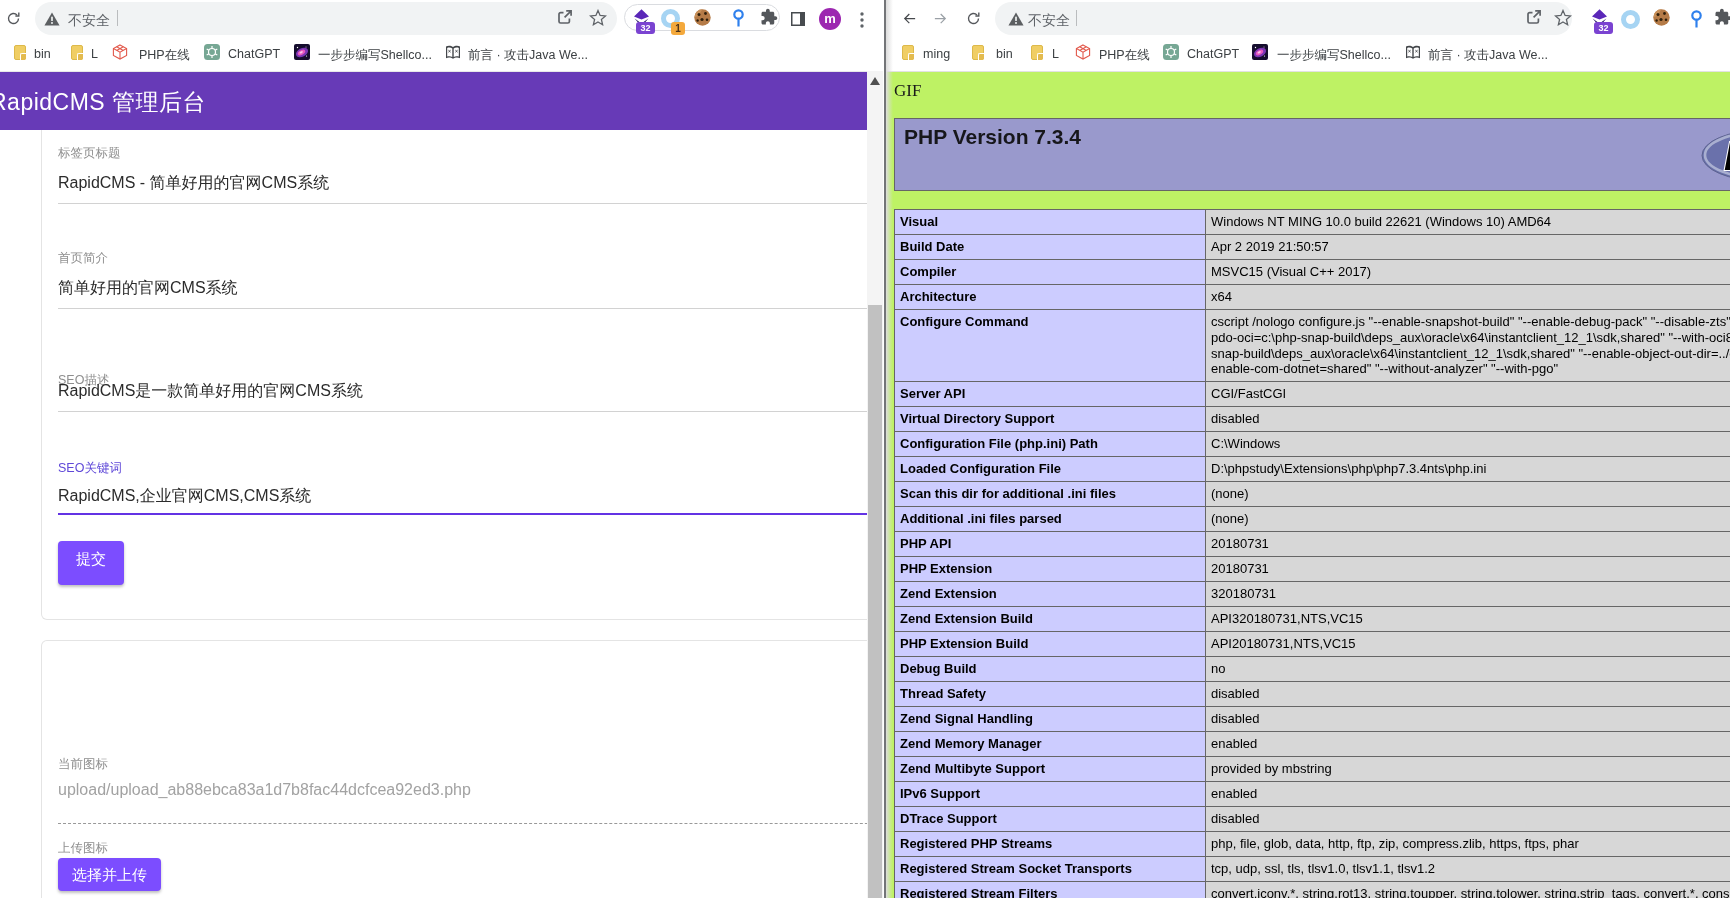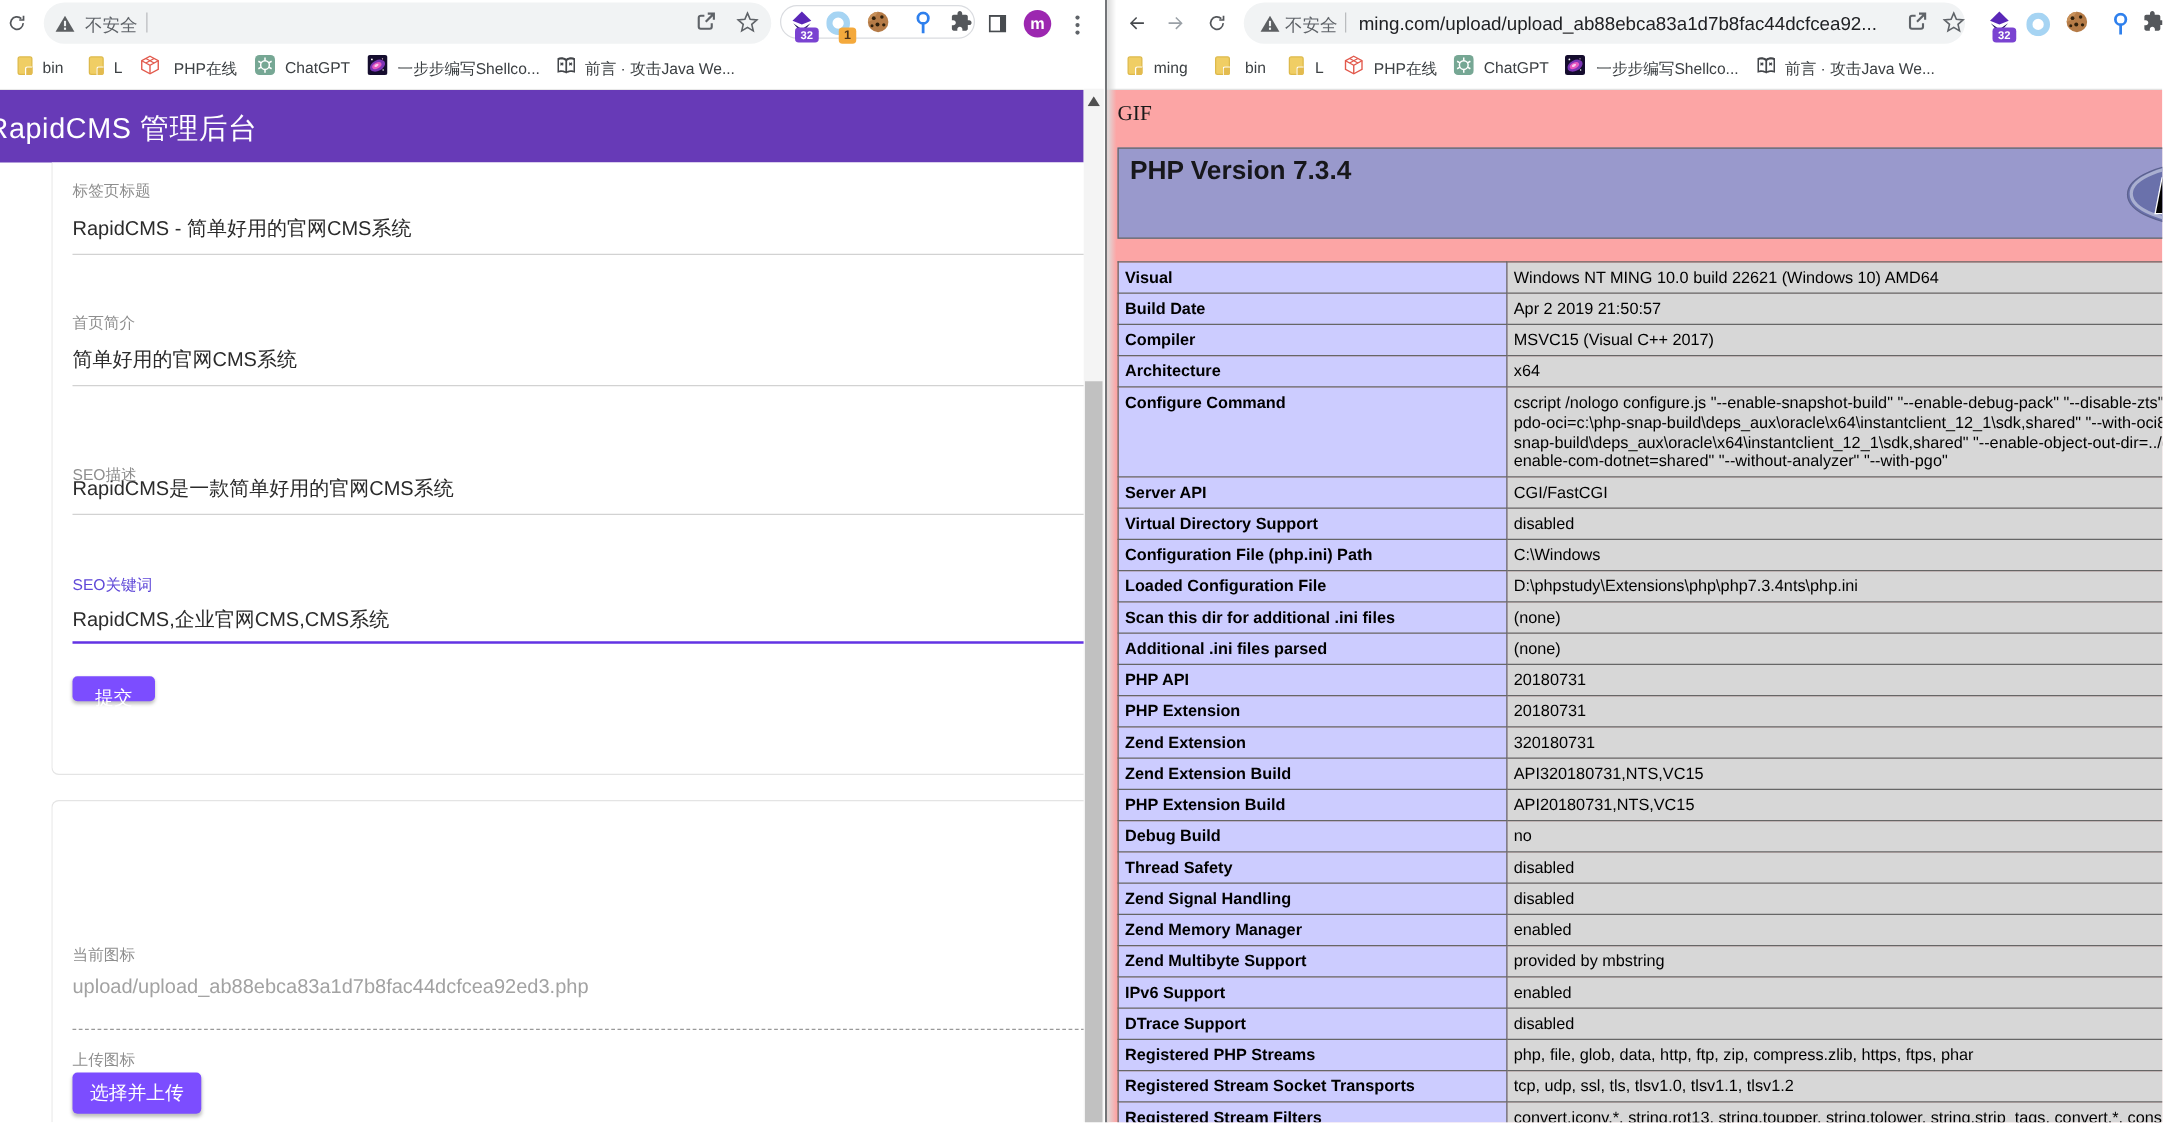--- a/index.html
+++ b/index.html
@@ -29,21 +29,21 @@
 
 #lscroll { position:absolute; left:867px; top:71px; width:16px; height:827px; background:#f4f4f4; }
 #lthumb { position:absolute; left:1px; top:234px; width:14px; height:600px; background:#c1c1c1; }
 
 
 #seam { position:absolute; left:884px; top:0; width:2px; height:898px; background:#737578; }
 
 
 #rwin { position:absolute; left:886px; top:0; width:844px; height:898px; background:#fff; overflow:hidden; }
 #redge { position:absolute; left:0; top:0; width:7px; height:898px; background:linear-gradient(to right,#dcdcdc,rgba(255,255,255,0)); z-index:50; pointer-events:none; }
-#rcontent { position:absolute; left:0; top:72px; width:844px; height:826px; background:#fca5a5;padding-left:42px; }
+#rcontent { position:absolute; left:0; top:72px; width:844px; height:826px; background:#bef264;padding-left:42px; }
 
 
 #phpbox { position:absolute; left:8px; top:46px; width:930px; height:73px; background:#9999cc; border:1px solid #666; }
 #phpbox h1 { font-size:21px; font-weight:bold; color:#17171b; position:absolute; left:9px; top:6px; font-family:"Liberation Sans",sans-serif; }
 #phptable { position:absolute; left:8px; top:137px; width:930px; border-collapse:collapse; table-layout:fixed; }
 #phptable td { border:1px solid #666; font-size:13px; line-height:16px; padding:4px 5px; vertical-align:baseline; font-family:"Liberation Sans",sans-serif; }
 #phptable td.e { background:#ccccff; font-weight:bold; width:311px; }
 #phptable td.v { background:#d7d7d7; white-space:nowrap; overflow:visible; }
 </style>
 </head>
@@ -155,21 +155,21 @@
       <div class="fline" style="top:73px;"></div>
       <div class="flabel" style="top:120px;">首页简介</div>
       <div class="fval" style="top:148px;">简单好用的官网CMS系统</div>
       <div class="fline" style="top:178px;"></div>
       <div class="flabel" style="top:242px;">SEO描述</div>
       <div class="fval" style="top:251px;">RapidCMS是一款简单好用的官网CMS系统</div>
       <div class="fline" style="top:281px;"></div>
       <div class="flabel" style="top:330px;color:#5f48d8;">SEO关键词</div>
       <div class="fval" style="top:356px;">RapidCMS,企业官网CMS,CMS系统</div>
       <div class="fline" style="top:383px;height:2px;background:#6333e4;"></div>
-      <div class="btn" style="left:16px;top:411px;width:66px;height:20px;font-size:15px;line-height:36px;">提交</div>
+      <div class="btn" style="left:16px;top:411px;width:66px;height:44px;font-size:15px;line-height:36px;">提交</div>
     </div>
     <div class="card" style="top:569px;height:300px;border-radius:6px 6px 0 0;border-bottom:none;">
       <div class="flabel" style="top:115px;">当前图标</div>
       <div class="fval" style="top:140px;color:#a2a2a2;">upload/upload_ab88ebca83a1d7b8fac44dcfcea92ed3.php</div>
       <div class="abs" style="left:16px;right:16px;top:182px;border-top:1px dashed #999;"></div>
       <div class="flabel" style="top:199px;">上传图标</div>
       <div class="btn" style="left:16px;top:217px;width:103px;height:33px;font-size:15px;line-height:33px;">选择并上传</div>
     </div>
   </div>
   <div id="lscroll">
@@ -196,21 +196,20 @@
         <path d="M20.5 2.5 V8 H15" fill="none" stroke="#54575b" stroke-width="2.2"></path>
       </svg>
     <div class="pill" style="left:109px;width:577px;"></div>
     <svg class="abs" style="left:122px;top:12px;" width="16" height="14" viewBox="0 0 17 15">
         <path d="M8.5 0.6 L16.6 14.4 H0.4 Z" fill="#5c5f62"></path>
         <rect x="7.6" y="5" width="1.8" height="4.6" fill="#f1f3f4"></rect>
         <rect x="7.6" y="10.8" width="1.8" height="1.9" fill="#f1f3f4"></rect>
       </svg>
     <div class="abs tbtext" style="left:142px;top:12px;">不安全</div>
     <div class="abs" style="left:190px;top:10px;width:1px;height:16px;background:#babcbe;"></div>
-    <div class="abs urltext" style="left:201px;top:11px;">ming.com/upload/upload_ab88ebca83a1d7b8fac44dcfcea92...</div>
     <svg class="abs" style="left:639px;top:9px;" width="17" height="17" viewBox="0 0 17 17">
         <path d="M7.5 3.6 H4.6 C3.7 3.6 3 4.3 3 5.2 V12.4 C3 13.3 3.7 14 4.6 14 H11.8 C12.7 14 13.4 13.3 13.4 12.4 V9.5" fill="none" stroke="#5f6368" stroke-width="1.7"></path>
         <path d="M10.2 1.9 H15.1 V6.8 M14.9 2.1 L8.6 8.4" fill="none" stroke="#5f6368" stroke-width="1.7"></path>
       </svg>
     <svg class="abs" style="left:668px;top:9px;" width="18" height="18" viewBox="0 0 24 24">
         <path d="M12 17.27L18.18 21l-1.64-7.03L22 9.24l-7.19-.61L12 2 9.19 8.63 2 9.24l5.46 4.73L5.82 21z" fill="none" stroke="#5f6368" stroke-width="1.7"></path>
       </svg>
     <svg class="abs" style="left:704px;top:8px;" width="19" height="19" viewBox="0 0 19 19">
         <path d="M2 8.6 L9.5 1.2 L17 8.6 L9.5 11.6 Z" fill="#5a27b8"></path>
         <path d="M2.6 10.6 L9.5 15.4 L16.4 10.6 L9.5 18.6 Z" fill="#221562"></path>

